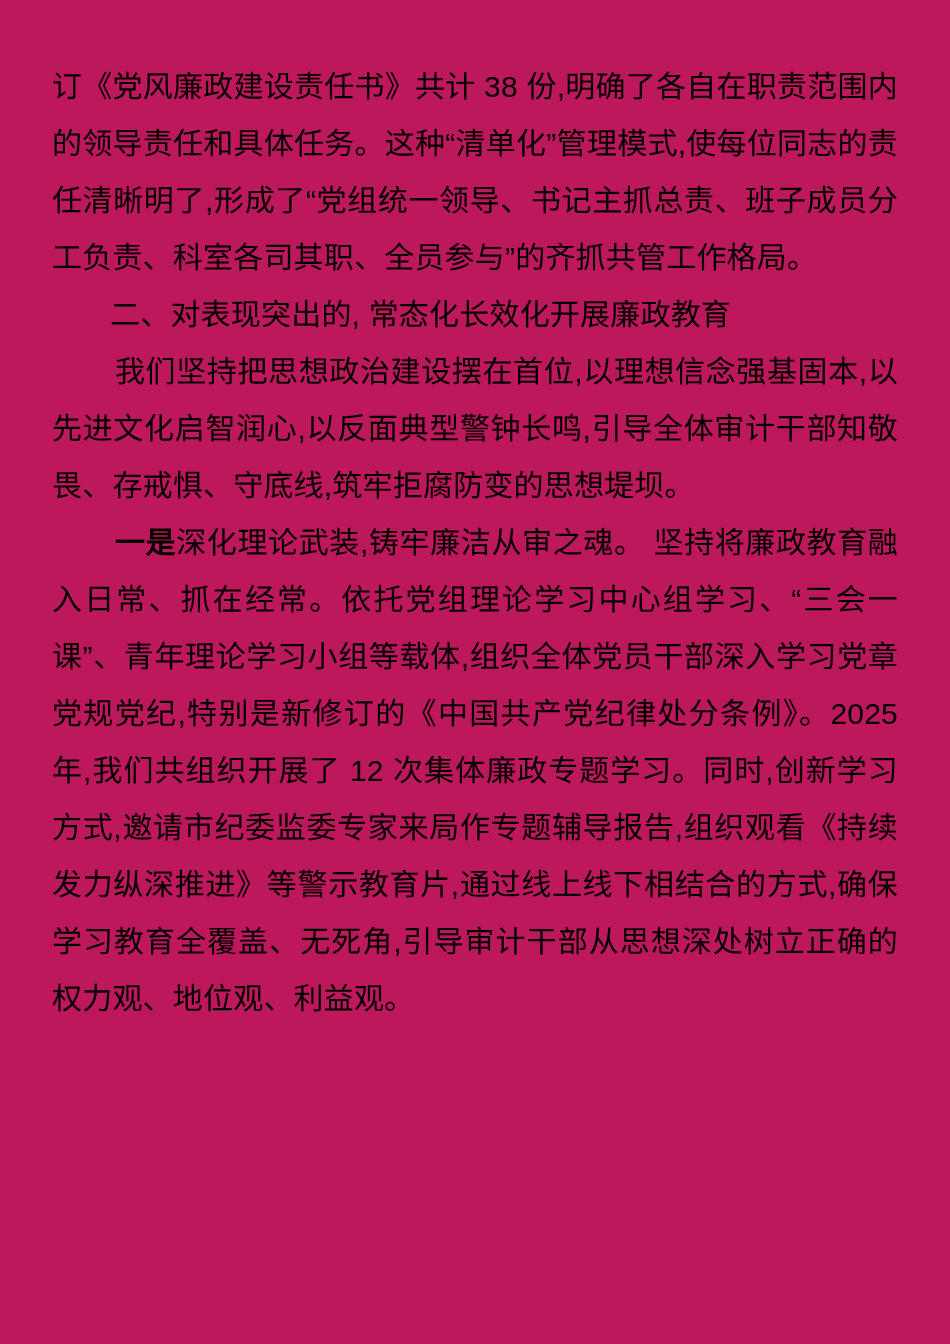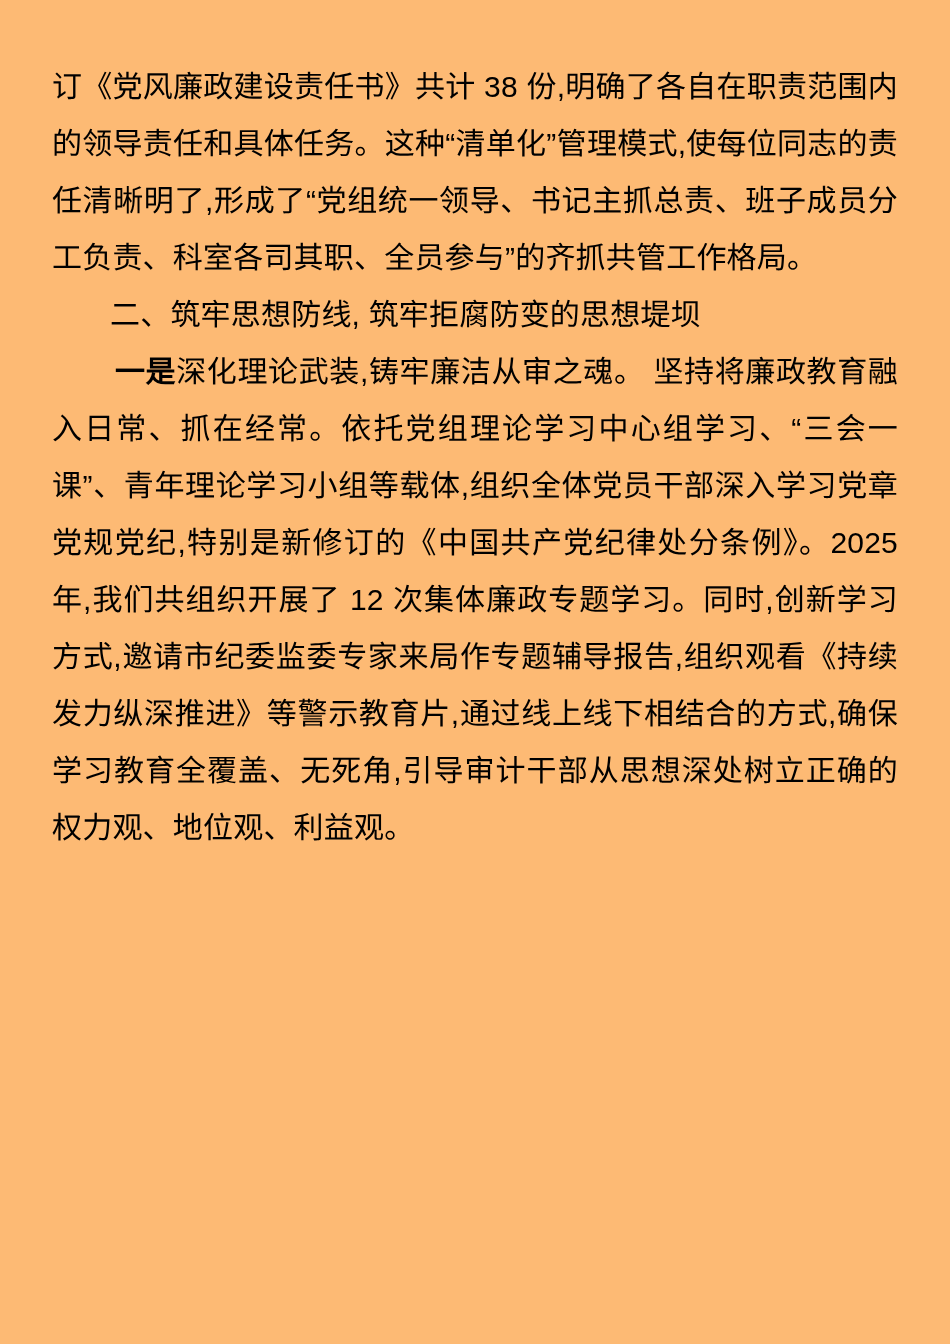--- a/index.html
+++ b/index.html
@@ -14,21 +14,21 @@
     overflow: hidden;
     font-family: "Liberation Sans", "DejaVu Sans", sans-serif;
     color: #000000;
     -webkit-font-smoothing: antialiased;
   }
 
   .page {
     position: relative;
     width: 950px;
     height: 1344px;
-    background: #fdba74;
+    background: #be185d;
     box-sizing: border-box;
     padding: 0;
     overflow: hidden;
   }
 
   .doc-body {
     position: absolute;
     left: 52px;
     top: 58px;
     width: 846px;
@@ -73,19 +73,20 @@
 </style>
 </head>
 <body>
 
 <div class="page">
   <div class="doc-body">
 
     <p class="para noindent">订《党风廉政建设责任书》共计 38 份,明确了各自在职责范围内的领导责任和具体任务。这种“清单化”管理模式,使每位同志的责任清晰明了,形成了“党组统一领导、书记主抓总责、班子成员分工负责、科室各司其职、全员参与”的齐抓共管工作格局。</p>
 
 
-    <p class="para heading">二、筑牢思想防线, 筑牢拒腐防变的思想堤坝</p>
+    <p class="para heading">二、对表现突出的, 常态化长效化开展廉政教育</p>
 
+    <p class="para indent">我们坚持把思想政治建设摆在首位,以理想信念强基固本,以先进文化启智润心,以反面典型警钟长鸣,引导全体审计干部知敬畏、存戒惧、守底线,筑牢拒腐防变的思想堤坝。</p>
 
     <p class="para indent"><span class="bold">一是</span><span>深化理论武装,铸牢廉洁从审之魂。 坚持将廉政教育融入日常、抓在经常。依托党组理论学习中心组学习、“三会一课”、青年理论学习小组等载体,组织全体党员干部深入学习党章党规党纪,特别是新修订的《中国共产党纪律处分条例》。2025 年,我们共组织开展了 12 次集体廉政专题学习。同时,创新学习方式,邀请市纪委监委专家来局作专题辅导报告,组织观看《持续发力纵深推进》等警示教育片,通过线上线下相结合的方式,确保学习教育全覆盖、无死角,引导审计干部从思想深处树立正确的权力观、地位观、利益观。</span></p>
 
   </div>
 </div>
 
 </body></html>

